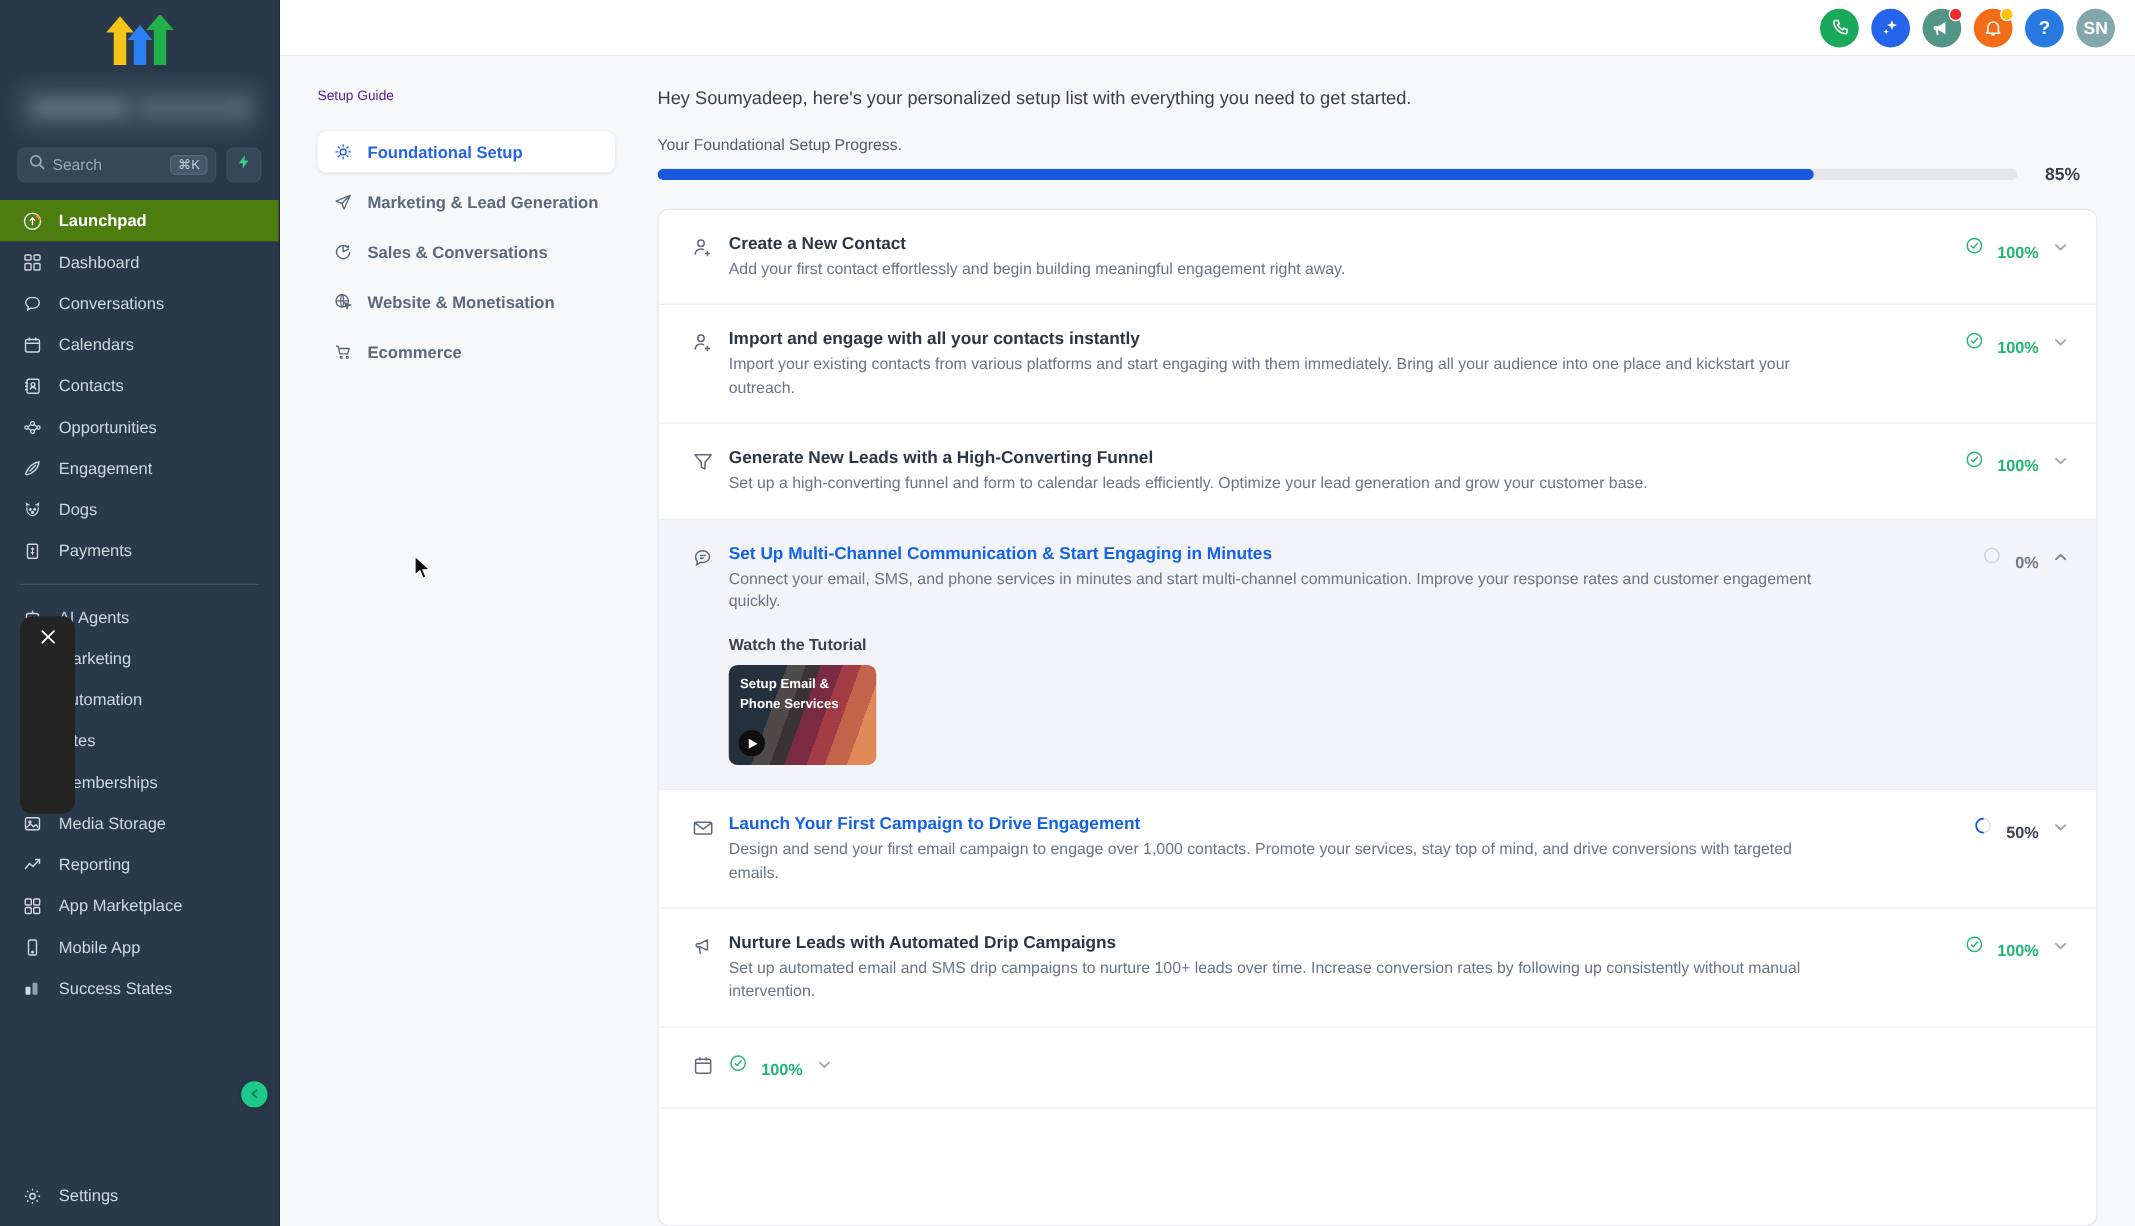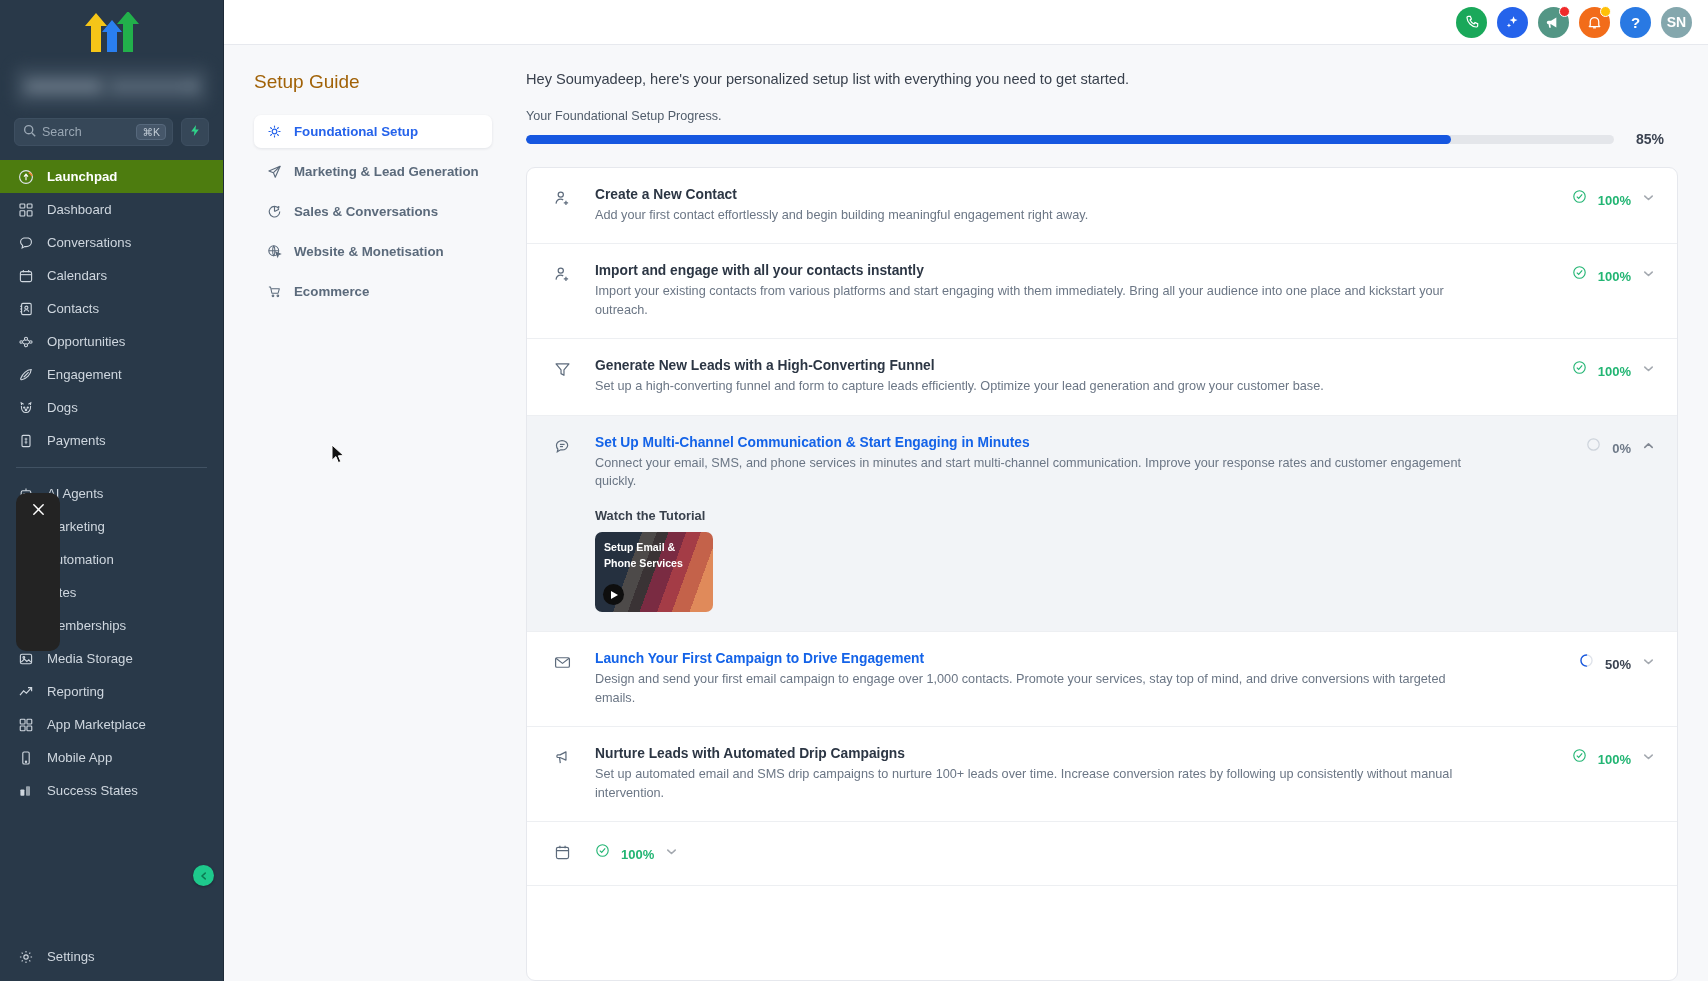--- a/index.html
+++ b/index.html
@@ -74,42 +74,42 @@
     flex:0 0 45px;
   }
   .tb-icon { width:31px; height:31px; border-radius:50%; display:flex; align-items:center; justify-content:center; position:relative; cursor:pointer;}
   .badge { position:absolute; top:-1px; right:-1px; width:11px; height:11px; border-radius:50%; border:1.5px solid #fff; }
   .avatar { width:31px; height:31px; border-radius:50%; background:#84a7ad; color:#fff; font-size:14px; font-weight:600; display:flex; align-items:center; justify-content:center; }
 
   
   .body { flex:1; display:flex; min-height:0; background:#f7f8fa; }
 
   .guide-col { width:290px; flex:0 0 290px; padding:26px 22px 0 30px; }
-  .guide-title { font-size:19px; color:#a16207; margin-bottom:22px; }
+  .guide-title { font-size:11px; color:#4c1d95; margin-bottom:22px; }
   .guide-item {
     height:33px; display:flex; align-items:center; gap:11px; padding:0 12px;
     font-size:13.3px; color:#5b6a7b; font-weight:600; border-radius:7px; margin-bottom:7px; cursor:pointer;
   }
   .guide-item.active { background:#ffffff; color:#2563eb; box-shadow:0 1px 3px rgba(16,24,40,.09); }
   .guide-item .gico { width:17px; height:17px; display:flex; align-items:center; justify-content:center; flex:0 0 17px; }
 
   .main-col { flex:1; padding:26px 30px 0 12px; min-width:0; display:flex; flex-direction:column; }
   .greeting { font-size:14.6px; color:#39414d; margin-bottom:22px; }
   .prog-label { font-size:12.6px; color:#515d6b; margin-bottom:8px; }
   .prog-row { display:flex; align-items:center; gap:22px; margin-bottom:20px; }
   .prog-track { flex:1; height:9px; border-radius:6px; background:#e4e6ea; overflow:hidden; }
   .prog-fill { height:100%; border-radius:6px; background:#1657e0; }
   .prog-pct { font-size:14px; color:#3b4351; font-weight:600; width:42px; }
 
   .card {
     background:#fff; border:1px solid #e6e8ed; border-radius:9px;
     flex:1; overflow:hidden; display:flex; flex-direction:column;
   }
   .task {
-    display:flex; align-items:flex-start; gap:12px; padding:19px 22px 19px 26px;
+    display:flex; align-items:flex-start; gap:0; padding:19px 22px 19px 26px;
     border-bottom:1px solid #edeff2; position:relative;
   }
   .task.expanded { background:#f2f4f7; }
   .task .ticon { width:22px; flex:0 0 30px; padding-top:2px; color:#5d6b7c; }
   .task .tbody { flex:1; min-width:0; padding-right:10px; }
   .ttitle { font-size:13.8px; font-weight:600; color:#2c3644; margin-bottom:4px; }
   .ttitle.link { color:#1463e8; }
   .tdesc { font-size:12.7px; color:#6b7685; line-height:1.45; max-width:880px; }
   .tright { display:flex; align-items:flex-end; gap:11px; flex:0 0 auto; padding-top:2px; }
   .pct { font-size:13px; font-weight:700; }
@@ -586,21 +586,21 @@
           </div>
 
           <div class="task">
             <div class="ticon">
               <svg width="19" height="19" viewBox="0 0 22 22" fill="none" stroke="#5d6b7c" stroke-width="1.4" stroke-linejoin="round">
                 <path d="M3.5 4.5 h15 l-5.8 7v6.2l-3.4-1.9V11.5z"></path>
               </svg>
             </div>
             <div class="tbody">
               <div class="ttitle">Generate New Leads with a High-Converting Funnel</div>
-              <div class="tdesc">Set up a high-converting funnel and form to capture leads efficiently. Optimize your lead generation and grow your customer base.</div>
+              <div class="tdesc">Set up a high-converting funnel and form to calendar leads efficiently. Optimize your lead generation and grow your customer base.</div>
             </div>
             <div class="tright">
               <span>
                 <svg width="15" height="15" viewBox="0 0 20 20" fill="none" stroke="#22b573" stroke-width="1.5">
                   <circle cx="10" cy="10" r="7.6"></circle>
                     <polyline points="6.4,10.2 8.9,12.6 13.6,7.2"></polyline>
                 </svg>
               </span>
               <span class="pct done">100%</span>
               <span>

